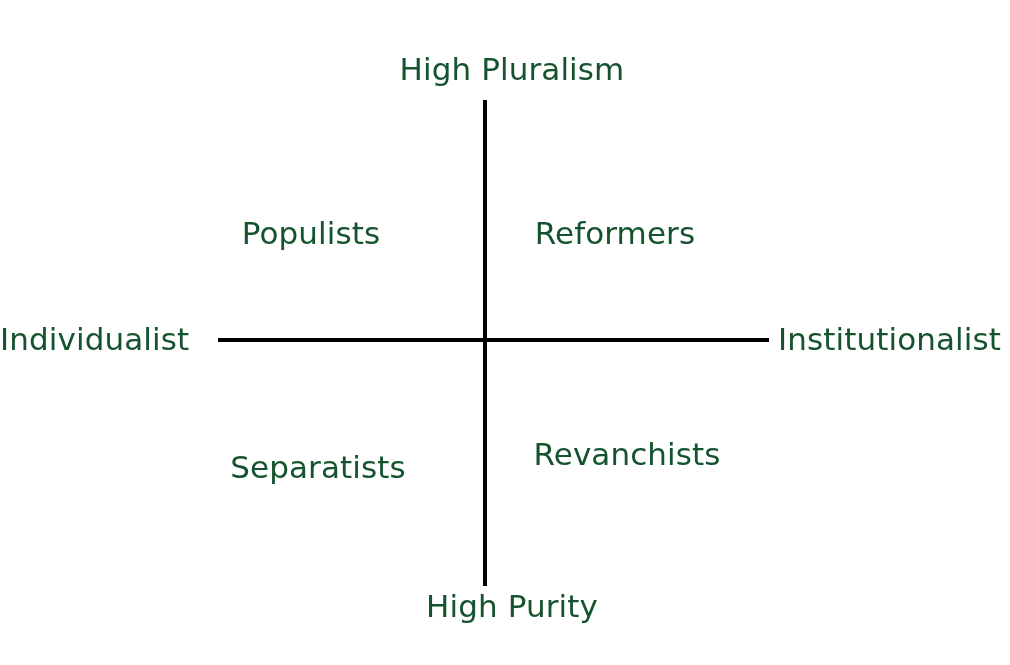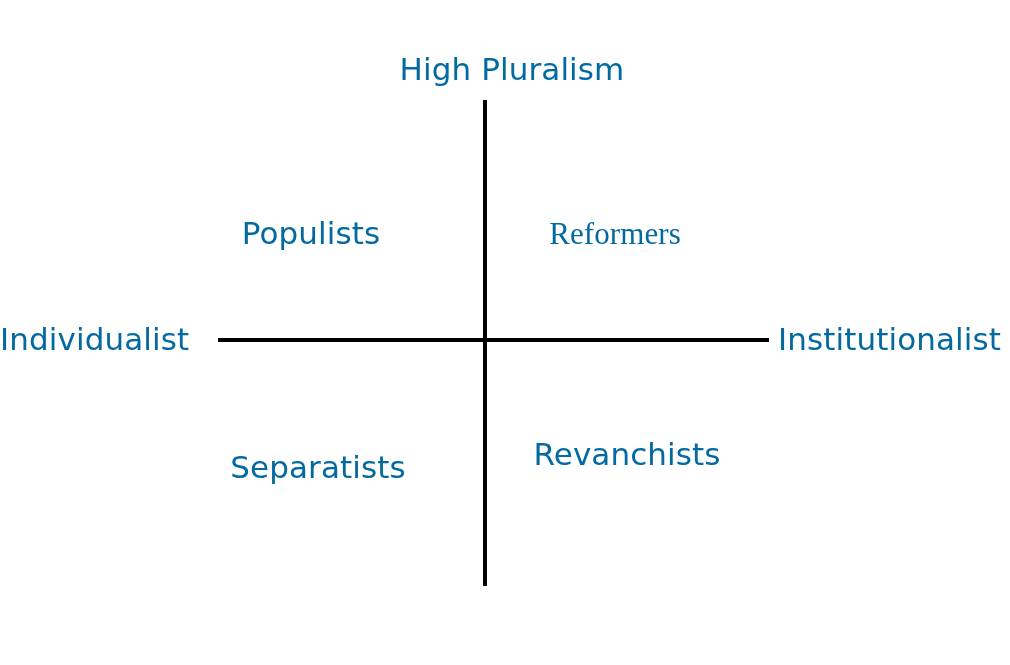--- a/index.html
+++ b/index.html
@@ -8,21 +8,21 @@
     padding: 0;
     background: #ffffff;
   }
   #canvas {
     position: relative;
     width: 1010px;
     height: 665px;
     background: #ffffff;
     overflow: hidden;
     font-family: "DejaVu Sans", "Liberation Sans", sans-serif;
-    color: #0369a1;
+    color: #14532d;
   }
 
   
   .axis {
     position: absolute;
     background: #000000;
   }
   #vertical-axis {
     left: 483px;
     top: 100px;
@@ -78,34 +78,35 @@
   .quadrant-label {
     position: absolute;
     font-size: 31px;
     font-weight: 400;
     line-height: 1;
     white-space: nowrap;
     transform: translate(-50%, -50%);
     letter-spacing: 0.1px;
   }
   #quadrant-upper-left  { left: 311px; top: 233px; }
-  #quadrant-upper-right { left: 615px; top: 233px; font-family: Liberation Serif, serif; }
+  #quadrant-upper-right { left: 615px; top: 233px; }
   #quadrant-lower-left  { left: 318px; top: 467px; }
   #quadrant-lower-right { left: 627px; top: 454px; }
 </style>
 </head>
 <body>
 
 <div id="canvas">
 
   <div class="axis" id="vertical-axis"></div>
   <div class="axis" id="horizontal-axis"></div>
 
   <div class="pole-label" id="pole-top">High Pluralism</div>
 
+  <div class="pole-label" id="pole-bottom">High Purity</div>
 
   <div class="pole-label" id="pole-left">Individualist</div>
 
   <div class="pole-label" id="pole-right">Institutionalist</div>
 
   <div class="quadrant-label" id="quadrant-upper-left">Populists</div>
 
   <div class="quadrant-label" id="quadrant-upper-right">Reformers</div>
 
   <div class="quadrant-label" id="quadrant-lower-left">Separatists</div>

